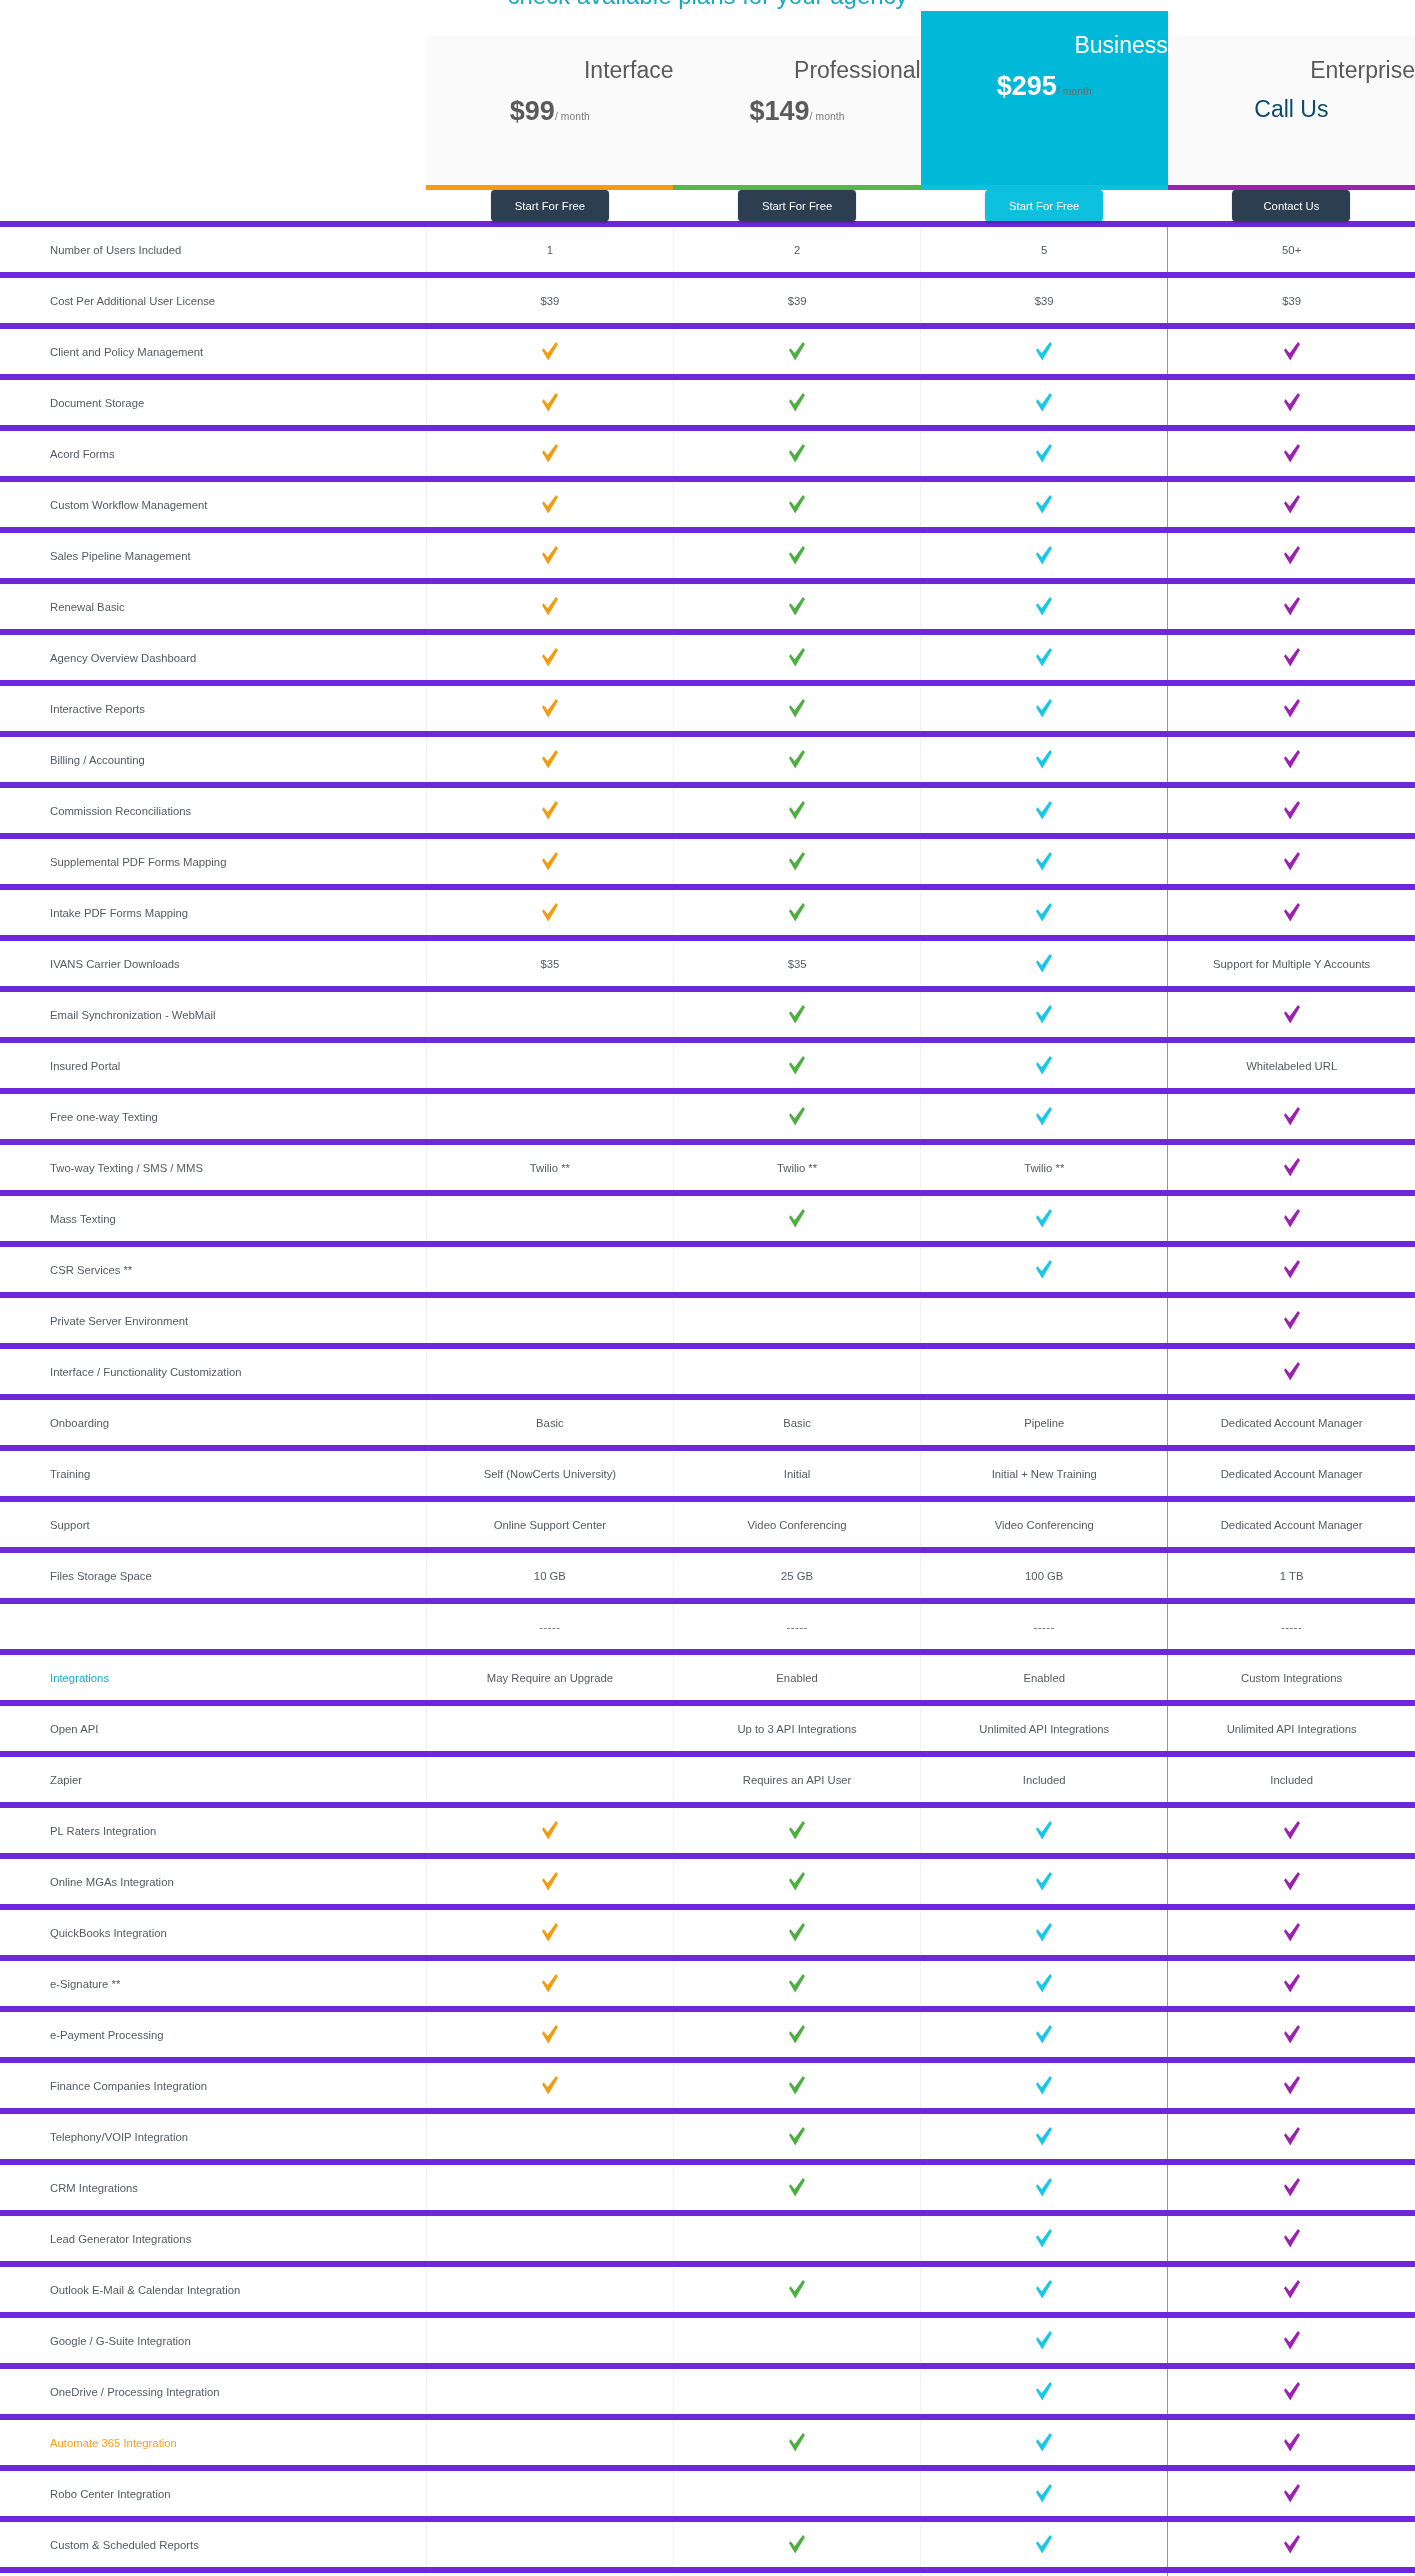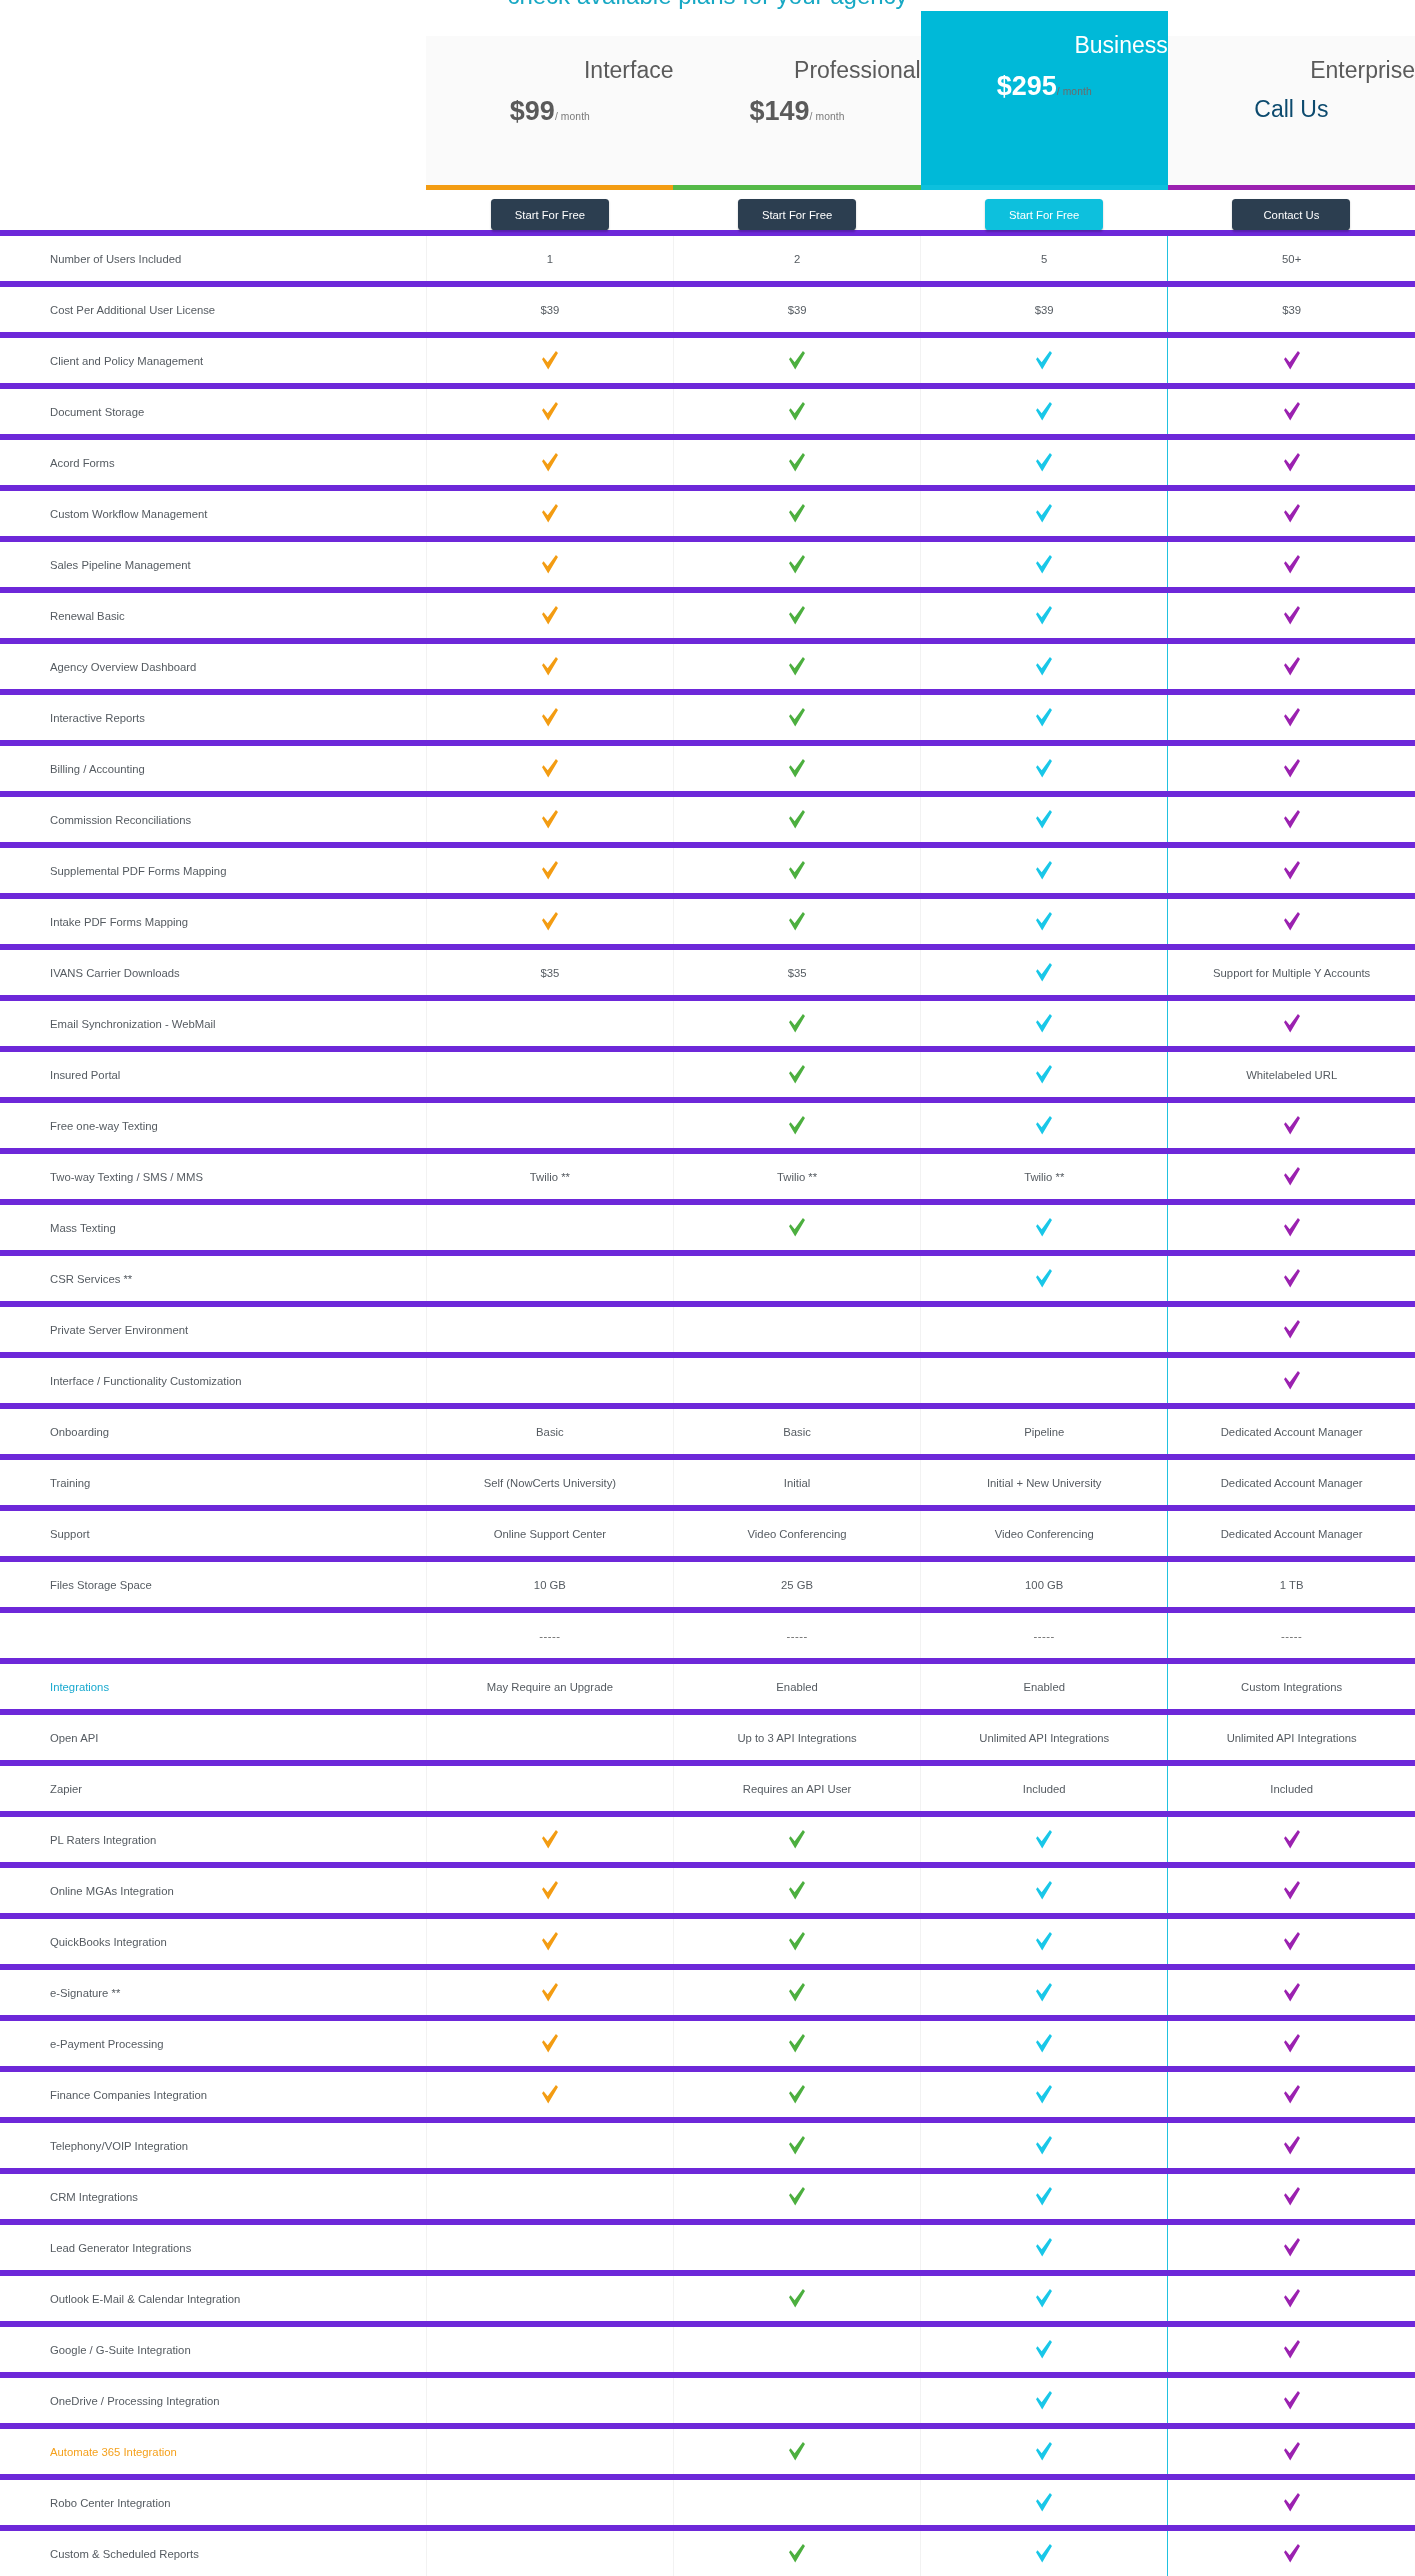--- a/index.html
+++ b/index.html
@@ -117,21 +117,20 @@
     min-width: 118px;
     padding: 9.8px 17.5px;
     background: #2c3e50;
     color: #ffffff;
     font-size: 11.3px;
     border-radius: 3.6px;
     border: none;
     cursor: pointer;
     font-family: "Liberation Sans", sans-serif;
     box-shadow: 0 1.5px 2.1px rgba(0,0,0,.22);
-    margin-top: 9px;
   }
   .cta-btn.accent { background: #0dc0dd; }
 
   
   tbody tr { border-top: 6px solid #6d28d9; }
   tbody td {
     height: 51px;
     font-size: 11.3px;
     color: #555b61;
     vertical-align: middle;
@@ -525,21 +524,21 @@
           <td class="feature"><span class="">Onboarding</span></td>
           <td class="val"><span>Basic</span></td>
           <td class="val sep-left"><span>Basic</span></td>
           <td class="val sep-right"><span>Pipeline</span></td>
           <td class="val last"><span>Dedicated Account Manager</span></td>
         </tr>
         <tr>
           <td class="feature"><span class="">Training</span></td>
           <td class="val"><span>Self (NowCerts University)</span></td>
           <td class="val sep-left"><span>Initial</span></td>
-          <td class="val sep-right"><span>Initial + New University</span></td>
+          <td class="val sep-right"><span>Initial + New Training</span></td>
           <td class="val last"><span>Dedicated Account Manager</span></td>
         </tr>
         <tr>
           <td class="feature"><span class="">Support</span></td>
           <td class="val"><span>Online Support Center</span></td>
           <td class="val sep-left"><span>Video Conferencing</span></td>
           <td class="val sep-right"><span>Video Conferencing</span></td>
           <td class="val last"><span>Dedicated Account Manager</span></td>
         </tr>
         <tr>

